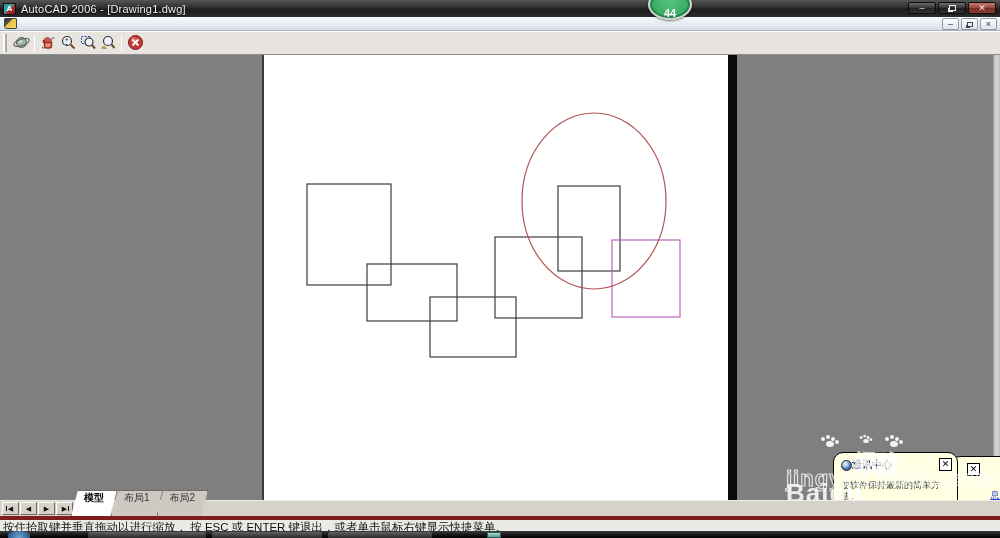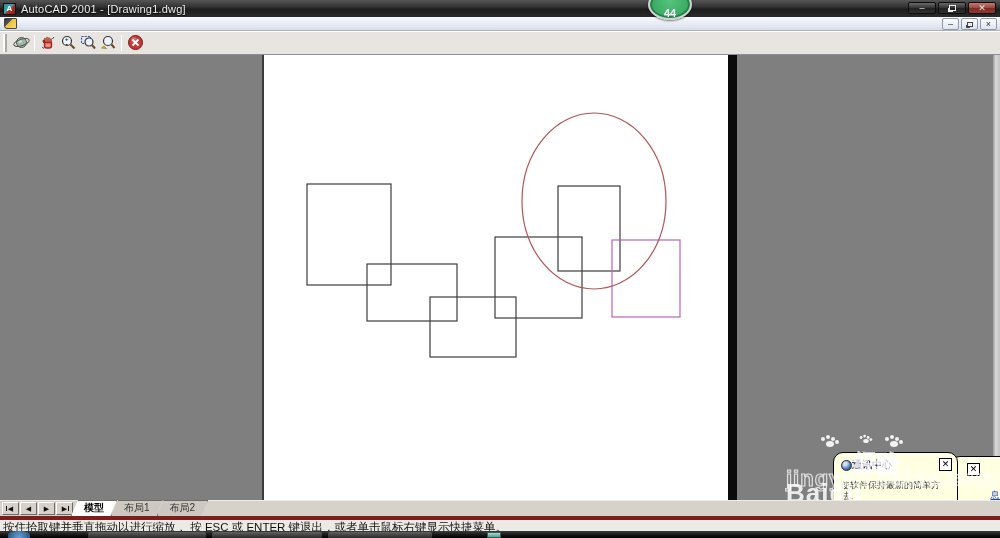--- a/index.html
+++ b/index.html
@@ -56,21 +56,21 @@
   #shapes-svg { position:absolute; left:0; top:0; }
 
   
   .tabrow { position:absolute; left:0; top:500px; width:1000px; height:16px; background:#d6d2ca;
     border-top:1px solid #efede9; display:flex; align-items:flex-end; z-index:15; }
   .nav-group { display:flex; gap:1px; margin:0 4px 1px 2px; }
   .nav-btn { width:17px; height:13px; background:#d6d2ca; border:1px solid; border-color:#fff #6f6b63 #6f6b63 #fff;
     font-size:7px; line-height:11px; text-align:center; color:#111; position:relative; }
   .nav-btn.edge-l::before { content:""; position:absolute; left:3px; top:3px; bottom:3px; width:1px; background:#111; }
   .nav-btn.edge-r::after { content:""; position:absolute; right:3px; top:3px; bottom:3px; width:1px; background:#111; }
-  .tab { height:16px; padding:0 12px; margin-left:-6px; font-size:10px; line-height:13px; color:#333;
+  .tab { height:26px; padding:0 12px; margin-left:-6px; font-size:10px; line-height:13px; color:#333;
     background:#cdc9c1; border:1px solid #6f6b63; border-bottom:none;
     clip-path:polygon(7px 0, 100% 0, calc(100% - 7px) 100%, 0 100%); }
   .tab.active { background:#fff; font-weight:bold; color:#000; z-index:2; position:relative; }
 
   
   .statusbar { position:absolute; left:0; top:516px; width:1000px; height:15px; background:#eceae4;
     border-top:4px solid #7f1d1d; font-size:11.5px; color:#111; line-height:15px; padding-left:3px; z-index:15; }
 
   
   .taskbar { position:absolute; left:0; top:531px; width:1000px; height:7px;
@@ -108,21 +108,21 @@
     -webkit-text-stroke:1.2px rgba(255,255,255,.75); letter-spacing:1px; }
   .paw { position:absolute; width:8px; height:6px; background:rgba(255,255,255,.9); border-radius:50%; }
   .paw::before { content:""; position:absolute; left:-5px; top:-4px; width:4px; height:4px; border-radius:50%;
     background:rgba(255,255,255,.9); box-shadow:5px -2px 0 rgba(255,255,255,.9), 10px 0 0 rgba(255,255,255,.9), 14px 3px 0 rgba(255,255,255,.9); }
 </style>
 </head>
 <body>
 
 <div class="titlebar">
   <div class="app-icon">A</div>
-  <div class="title-text">AutoCAD 2001 - [Drawing1.dwg]</div>
+  <div class="title-text">AutoCAD 2006 - [Drawing1.dwg]</div>
   <div class="win-btns">
     <div class="win-btn">–</div>
     <div class="win-btn"><span class="glyph-restore-w"></span></div>
     <div class="win-btn close">✕</div>
   </div>
 </div>
 <div class="badge">44</div>
 
 <div class="menubar">
   <div class="doc-icon"></div>

